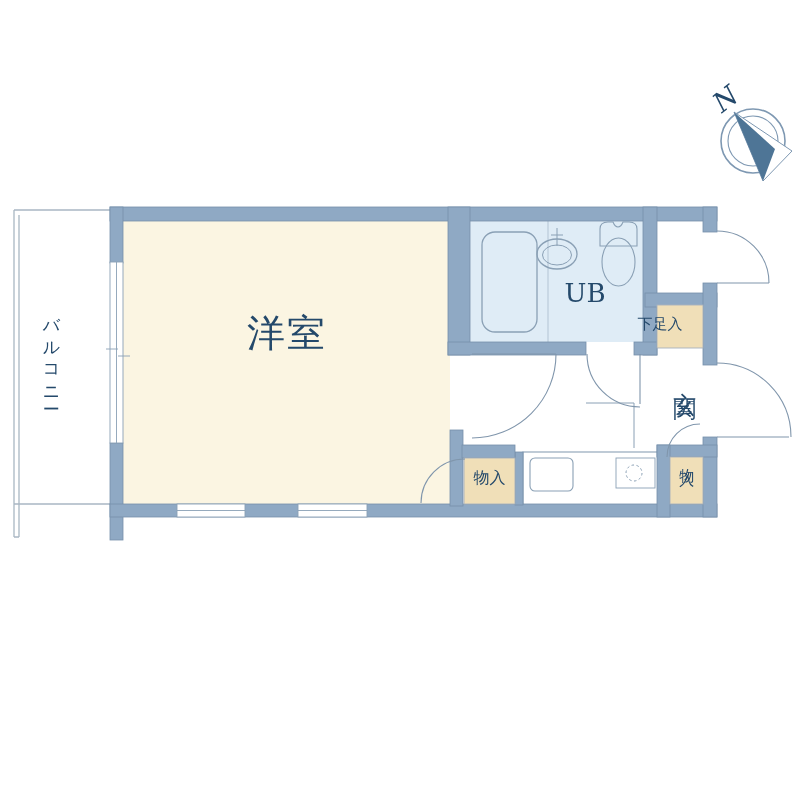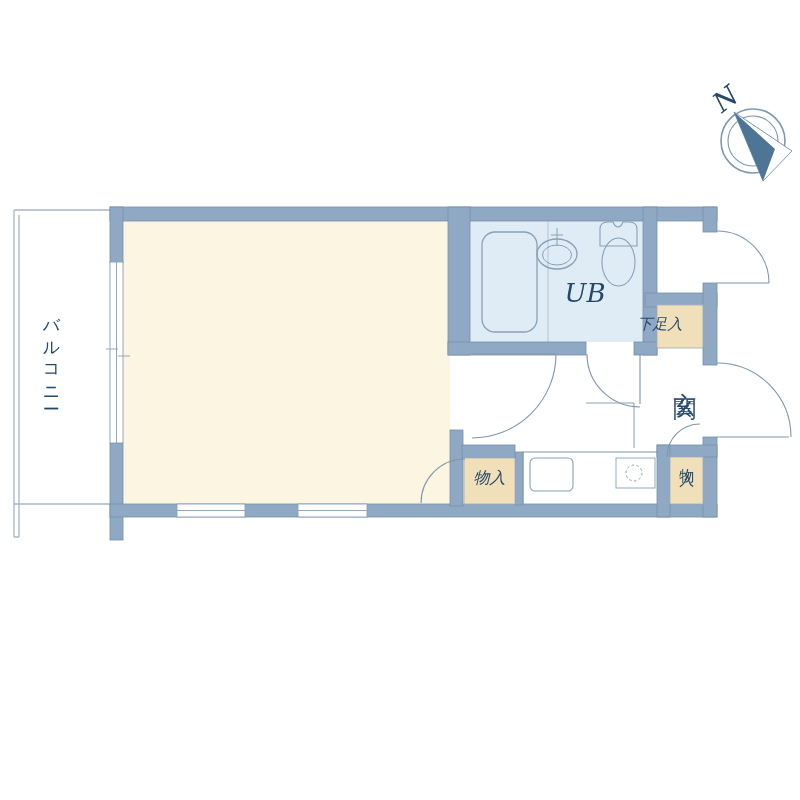--- a/index.html
+++ b/index.html
@@ -2,21 +2,21 @@
 <html style="--wall: #8fa9c4; --wall-edge: #7690ab; --room: #fbf5e2; --bath: #dfecf6; --storage: #f0dfb8; --ink: #24496b; --line: #8aa0b5; --thin: #a9b7c3; --door: #8096ac; --needle: #4e7596;"><head>
 <meta charset="utf-8">
 <style>
   html,body{margin:0;padding:0;background:#fff;}
   .stage{position:relative;width:800px;height:800px;background:#fff;overflow:hidden;
          font-family:"DejaVu Serif","Liberation Serif",serif;}
   .stage svg{position:absolute;left:0;top:0;}
   .lbl{position:absolute;color:var(--ink);font-family:"DejaVu Serif","Liberation Serif",serif;
        white-space:nowrap;line-height:1.05;}
   .v{writing-mode:vertical-rl;text-orientation:upright;}
-  .center{text-align:center;font-style:italic;}
+  .center{text-align:center;}
   .room-title{font-size:38px;letter-spacing:2px;}
   .room-size{font-size:33px;letter-spacing:1px;}
   .north{font-style:italic;font-size:27px;transform:rotate(-38deg);color:var(--ink);}
 </style>
 </head>
 <body>
 
 <div class="stage">
 
 <svg width="800" height="800" viewBox="0 0 800 800">
@@ -104,20 +104,21 @@
 
   <g>
     <circle cx="753" cy="141" r="32" style="fill:none;stroke:#7e98b2;stroke-width:1.6"></circle>
     <circle cx="753" cy="141" r="25" style="fill:none;stroke:#7e98b2;stroke-width:1.1"></circle>
     <polygon points="734,112 792,151 763,181" style="fill:#ffffff;stroke:#7e98b2;stroke-width:1"></polygon>
     <polygon points="734,112 775,149 763,181" style="fill:var(--needle)"></polygon>
   </g>
 </svg>
 
 <div class="lbl center" style="left:187px;top:314px;width:200px">
+  <div class="room-title">洋室</div>
 </div>
 
 <div class="lbl v" style="left:42px;top:306px;font-size:17px;letter-spacing:4px">バルコニー</div>
 
 <div class="lbl center" style="left:557px;top:280px;width:56px;font-size:26px">UB</div>
 
 <div class="lbl center" style="left:632px;top:317px;width:56px;font-size:15px">下足入</div>
 
 <div class="lbl v" style="left:673px;top:373px;font-size:23px;letter-spacing:7px">玄関</div>
 

